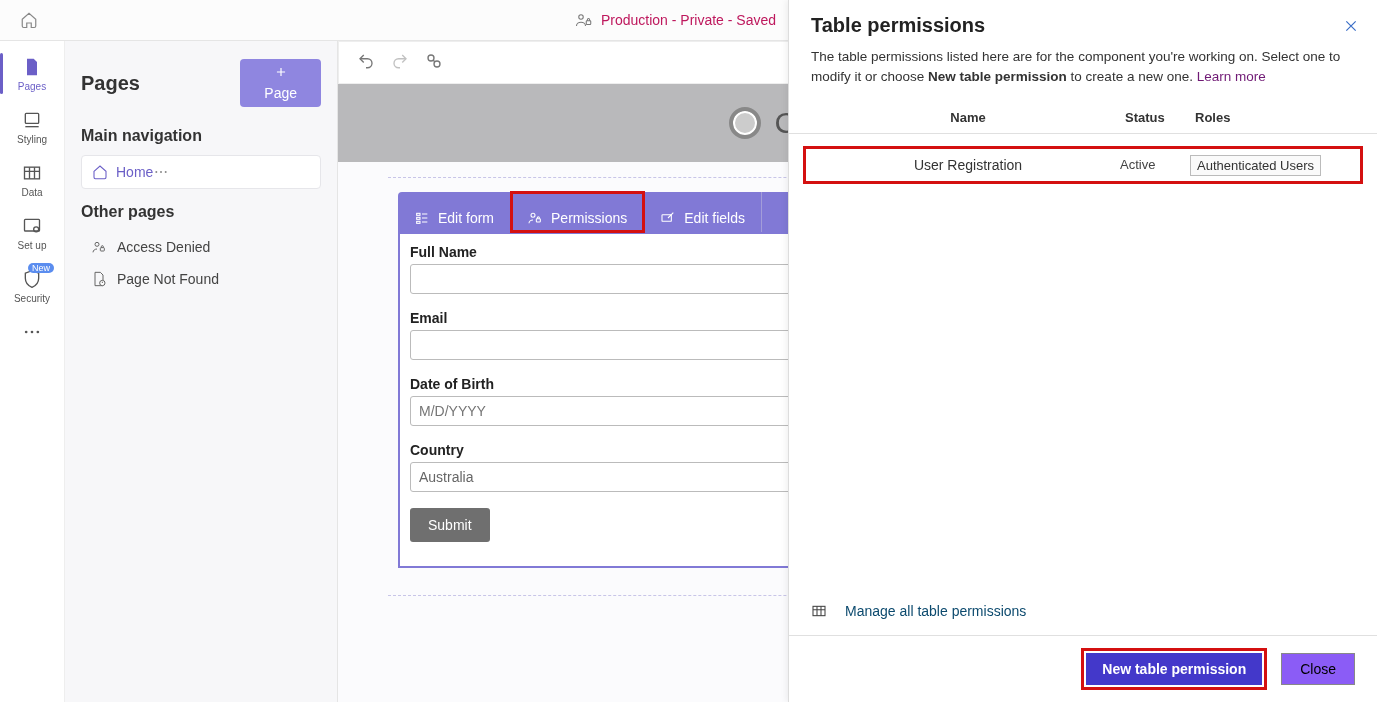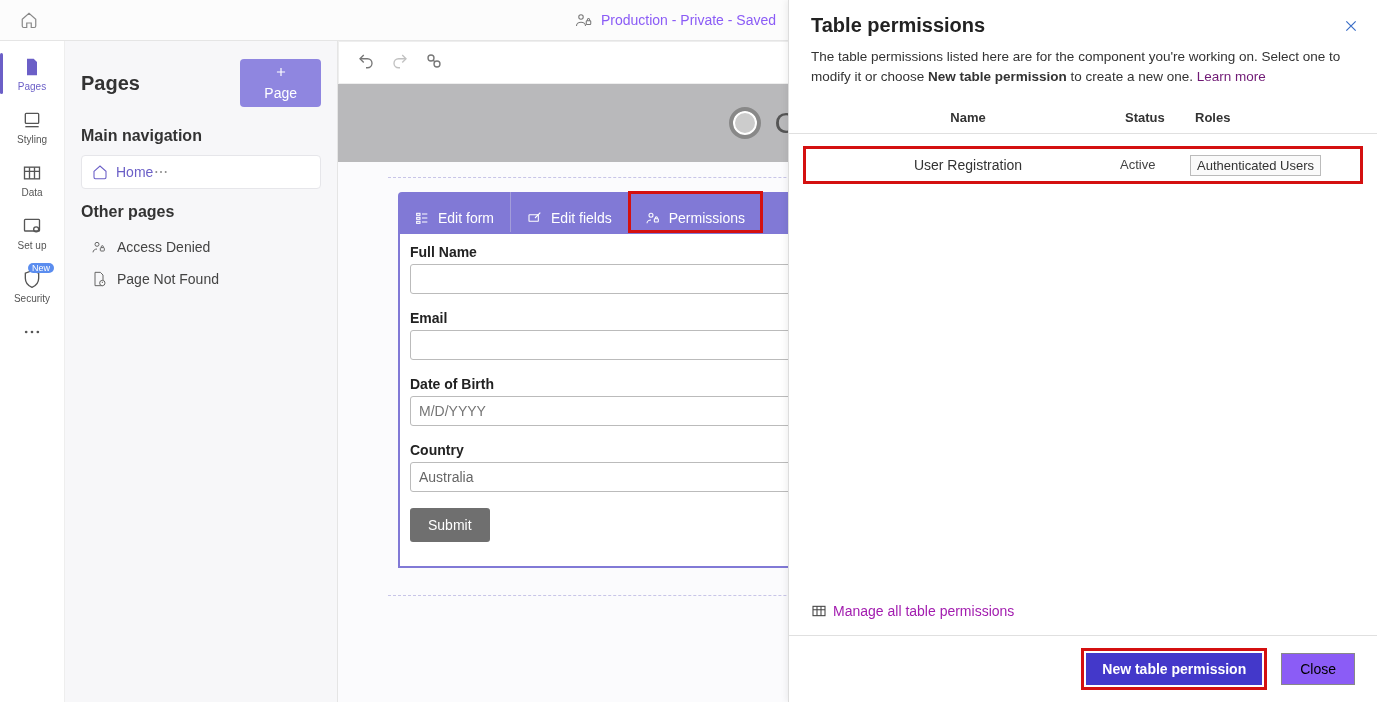--- a/index.html
+++ b/index.html
@@ -1,21 +1,21 @@
 <!DOCTYPE html>
 <html><head>
 <meta charset="utf-8">
 <style>
 * { box-sizing: border-box; margin: 0; padding: 0; font-family: "Segoe UI", Arial, sans-serif; }
 body { width: 1377px; height: 702px; overflow: hidden; background: #fff; position: relative; }
 
 
 .topbar { height: 41px; border-bottom: 1px solid #e5e5e5; display: flex; align-items: center; justify-content: center; position: relative; background: #fcfcfc; }
 .topbar .home-btn { position: absolute; left: 15px; top: 50%; transform: translateY(-50%); width: 28px; height: 28px; display: flex; align-items: center; justify-content: center; color: #888; }
-.topbar .env { display: flex; align-items: center; gap: 8px; color: #8b5cf6; font-size: 14px; }
+.topbar .env { display: flex; align-items: center; gap: 8px; color: #be185d; font-size: 14px; }
 .topbar .env svg { width: 18px; height: 18px; }
 
 
 .rail { position: absolute; left: 0; top: 41px; width: 65px; height: calc(100% - 41px); border-right: 1px solid #eee; background: #fff; display: flex; flex-direction: column; align-items: center; padding-top: 6px; }
 .rail-item { width: 100%; display: flex; flex-direction: column; align-items: center; justify-content: center; padding: 10px 0 8px; gap: 4px; color: #555; position: relative; cursor: pointer; }
 .rail-item.active { color: #6b5fc7; }
 .rail-item.active::before { content: ""; position: absolute; left: 0; top: 6px; bottom: 6px; width: 3px; background: #6b5fc7; border-radius: 2px; }
 .rail-item .lbl { font-size: 10px; }
 .rail-item svg { width: 20px; height: 20px; }
 .rail-badge { position: absolute; top: 4px; right: 10px; background: #5b8def; color: #fff; font-size: 9px; padding: 0 4px; border-radius: 8px; }
@@ -60,21 +60,21 @@
 .flyout-desc { font-size: 13.5px; color: #333; line-height: 1.5; padding: 0 22px 10px; }
 .flyout-desc .link { color: #701a75; cursor: pointer; }
 .perm-table-head { display: flex; padding: 12px 22px 8px; font-size: 13px; font-weight: 600; color: #333; border-bottom: 1px solid #e0e0e0; }
 .ptcol-name { flex: 1; text-align: center; }
 .ptcol-status { width: 70px; }
 .ptcol-roles { width: 160px; }
 .perm-row-box { margin: 12px 14px 0; border: 3px solid #d41010; padding: 8px 10px; display: flex; align-items: center; font-size: 14px; color: #333; }
 .perm-row-box .ptcol-status { font-size: 13px; color: #444; }
 .perm-row-box .roles-inner { border: 1px solid #bbb; padding: 2px 6px; font-size: 13px; background: #fafafa; }
 .flyout-spacer { flex: 1; }
-.manage-row { display: flex; gap: 6px; padding: 10px 22px 16px; color: #a21caf; font-size: 14px; cursor: pointer; }
+.manage-row { display: flex; gap: 18px; padding: 10px 22px 16px; color: #0c4a6e; font-size: 14px; cursor: pointer; }
 .flyout-footer { display: flex; justify-content: flex-end; align-items: center; gap: 14px; padding: 12px 22px; border-top: 1px solid #e0e0e0; }
 .primary-btn-box { border: 3px solid #d41010; padding: 2px; }
 .primary-btn { background: #4338ca; color: #fff; border: none; padding: 8px 16px; font-size: 14px; font-weight: 600; cursor: pointer; }
 .secondary-btn { background: #8b5cf6; border: 1px solid #888; padding: 7px 18px; font-size: 14px; cursor: pointer; }
 </style>
 </head>
 <body>
 
 <div class="topbar">
   <div class="home-btn">
@@ -208,36 +208,36 @@
     <div class="form-toolbar">
       <div class="form-tb-btn">
         <svg width="16" height="16" viewBox="0 0 24 24" fill="none" stroke="white" stroke-width="1.6">
             <rect x="4" y="5" width="5" height="3"></rect>
             <rect x="4" y="11" width="5" height="3"></rect>
             <rect x="4" y="17" width="5" height="3"></rect>
             <path d="M12 6h8M12 12h8M12 18h8"></path>
           </svg>
         <span>Edit form</span>
       </div>
-      <div class="form-tb-btn">
-        <svg width="16" height="16" viewBox="0 0 24 24" fill="none" stroke="white" stroke-width="1.6">
-            <rect x="3" y="7" width="14" height="10" rx="1"></rect>
-            <path d="M20 4l-8 8"></path>
-          </svg>
-        <span>Edit fields</span>
-      </div>
       <div class="form-tb-btn highlight">
         <svg width="16" height="16" viewBox="0 0 24 24" fill="none" stroke="white" stroke-width="1.6">
             <circle cx="9" cy="8" r="3"></circle>
             <path d="M3 20c0-3 3-5 6-5"></path>
             <rect x="14" y="13" width="6" height="5" rx="1"></rect>
             <path d="M15.5 13v-1.5a1.5 1.5 0 0 1 3 0V13"></path>
           </svg>
         <span>Permissions</span>
       </div>
+      <div class="form-tb-btn">
+        <svg width="16" height="16" viewBox="0 0 24 24" fill="none" stroke="white" stroke-width="1.6">
+            <rect x="3" y="7" width="14" height="10" rx="1"></rect>
+            <path d="M20 4l-8 8"></path>
+          </svg>
+        <span>Edit fields</span>
+      </div>
     </div>
     <div class="form-body">
       <div class="fld">
         <label>Full Name</label>
         <input value="" style="">
       </div>
       <div class="fld">
         <label>Email</label>
         <input value="" style="">
       </div>

